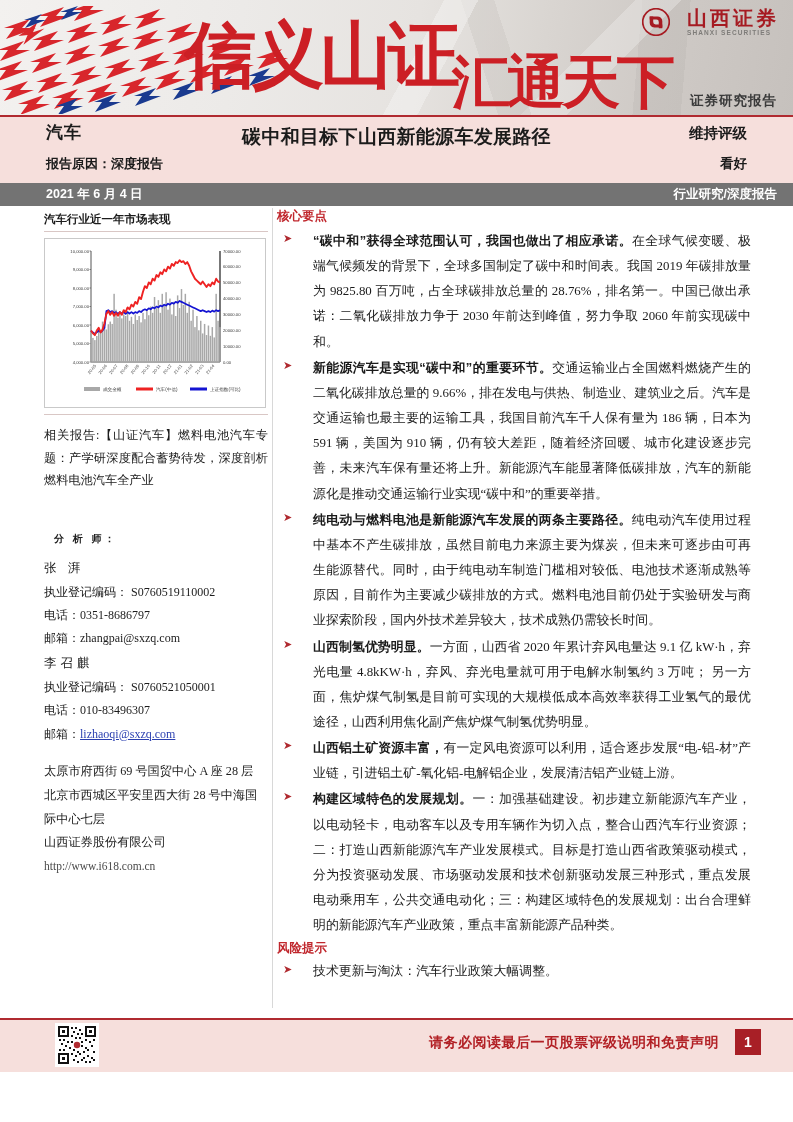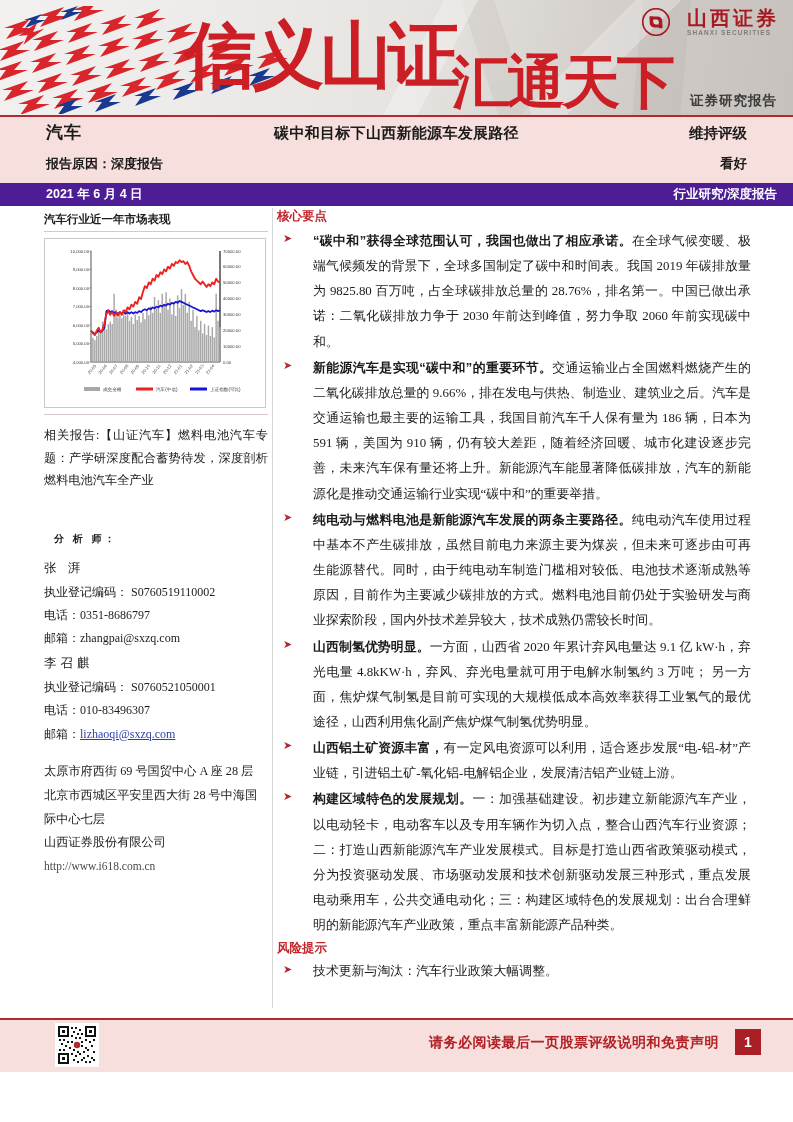--- a/index.html
+++ b/index.html
@@ -33,30 +33,30 @@
 
   
   .titleblock{position:absolute;left:0;top:115px;width:793px;height:68px;background:#f6dfdc;}
   .tb-rule-top{position:absolute;left:0;top:0;width:793px;height:2px;background:#b02a30;}
   .tb-row1{position:absolute;left:0;top:6px;width:793px;height:30px;}
   .tb-row2{position:absolute;left:0;top:38px;width:793px;height:26px;}
   .tb-sector{position:absolute;left:46px;top:0;font-family:"Liberation Sans","DejaVu Sans",sans-serif;
     font-size:17px;font-weight:bold;color:#1b1b1b;letter-spacing:1px;}
   .tb-title{position:absolute;left:0;right:0;top:3px;text-align:center;
     font-family:"Liberation Sans","DejaVu Sans",sans-serif;
-    font-size:15px;font-weight:bold;color:#1b1b1b;letter-spacing:.3px;}
+    font-size:19px;font-weight:bold;color:#1b1b1b;letter-spacing:.3px;}
   .tb-rating{position:absolute;right:46px;top:3px;font-family:"Liberation Sans","DejaVu Sans",sans-serif;
     font-size:14.5px;font-weight:bold;color:#1b1b1b;}
   .tb-reason{position:absolute;left:46px;top:2px;font-family:"Liberation Sans","DejaVu Sans",sans-serif;
     font-size:13px;font-weight:bold;color:#1b1b1b;}
   .tb-view{position:absolute;right:46px;top:2px;font-family:"Liberation Sans","DejaVu Sans",sans-serif;
     font-size:13.5px;font-weight:bold;color:#1b1b1b;}
 
   
-  .datebar{position:absolute;left:0;top:183px;width:793px;height:23px;background:#4c1d95;}
+  .datebar{position:absolute;left:0;top:183px;width:793px;height:23px;background:#737373;}
   .datebar .dt{position:absolute;left:46px;top:3px;color:#fff;
     font-family:"Liberation Sans","DejaVu Sans",sans-serif;font-size:12.5px;font-weight:bold;}
   .datebar .kind{position:absolute;right:16px;top:3px;color:#fff;
     font-family:"Liberation Sans","DejaVu Sans",sans-serif;font-size:12.5px;font-weight:bold;}
 
   
   .left-col{position:absolute;left:44px;top:212px;width:224px;}
   .right-col{position:absolute;left:277px;top:208px;width:474px;}
   .vdiv{position:absolute;left:272px;top:208px;width:1px;height:800px;background:#d8d8d8;}
 

